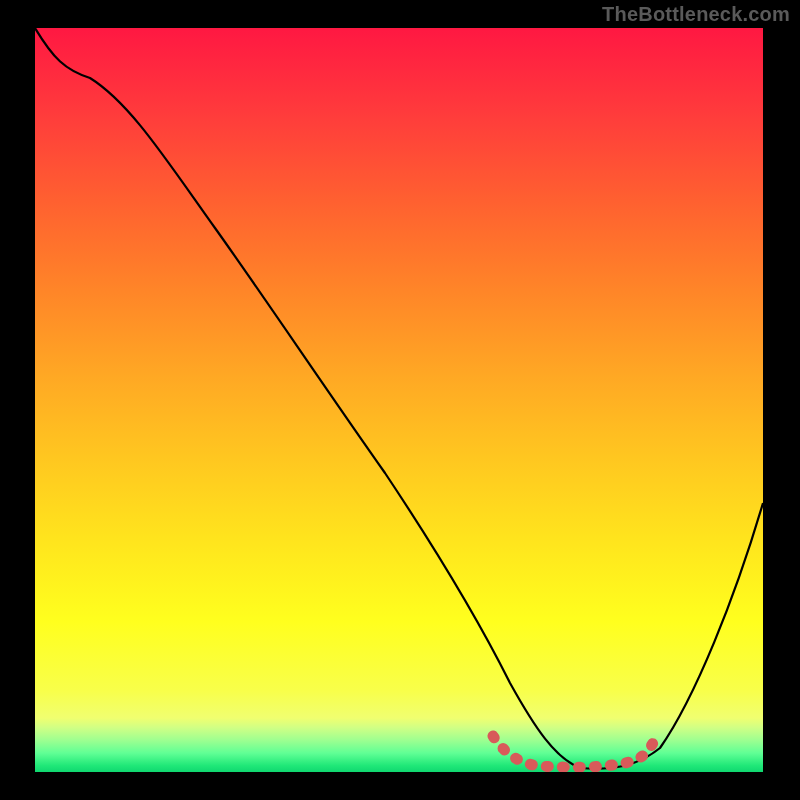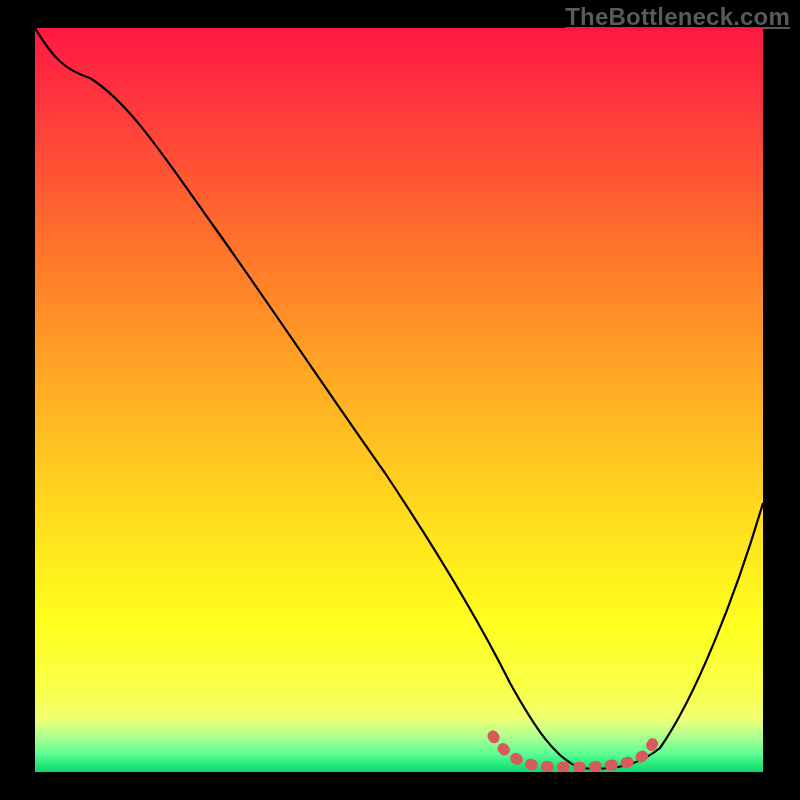--- a/index.html
+++ b/index.html
@@ -69,25 +69,24 @@
     left: 0;
     top: 0;
     width: 728px;
     height: 744px;
   }
   .watermark {
     position: absolute;
     top: 3px;
     right: 10px;
     font-family: Arial, Helvetica, sans-serif;
-    font-size: 24px;
+    font-size: 20px;
     font-weight: bold;
     color: #5a5a5a;
     letter-spacing: 0.2px;
-    text-decoration: underline;
   }
 </style>
 </head>
 <body>
 
 <div class="frame">
   <div class="watermark">TheBottleneck.com</div>
 
   <div class="plot">
     <div class="gradient">

